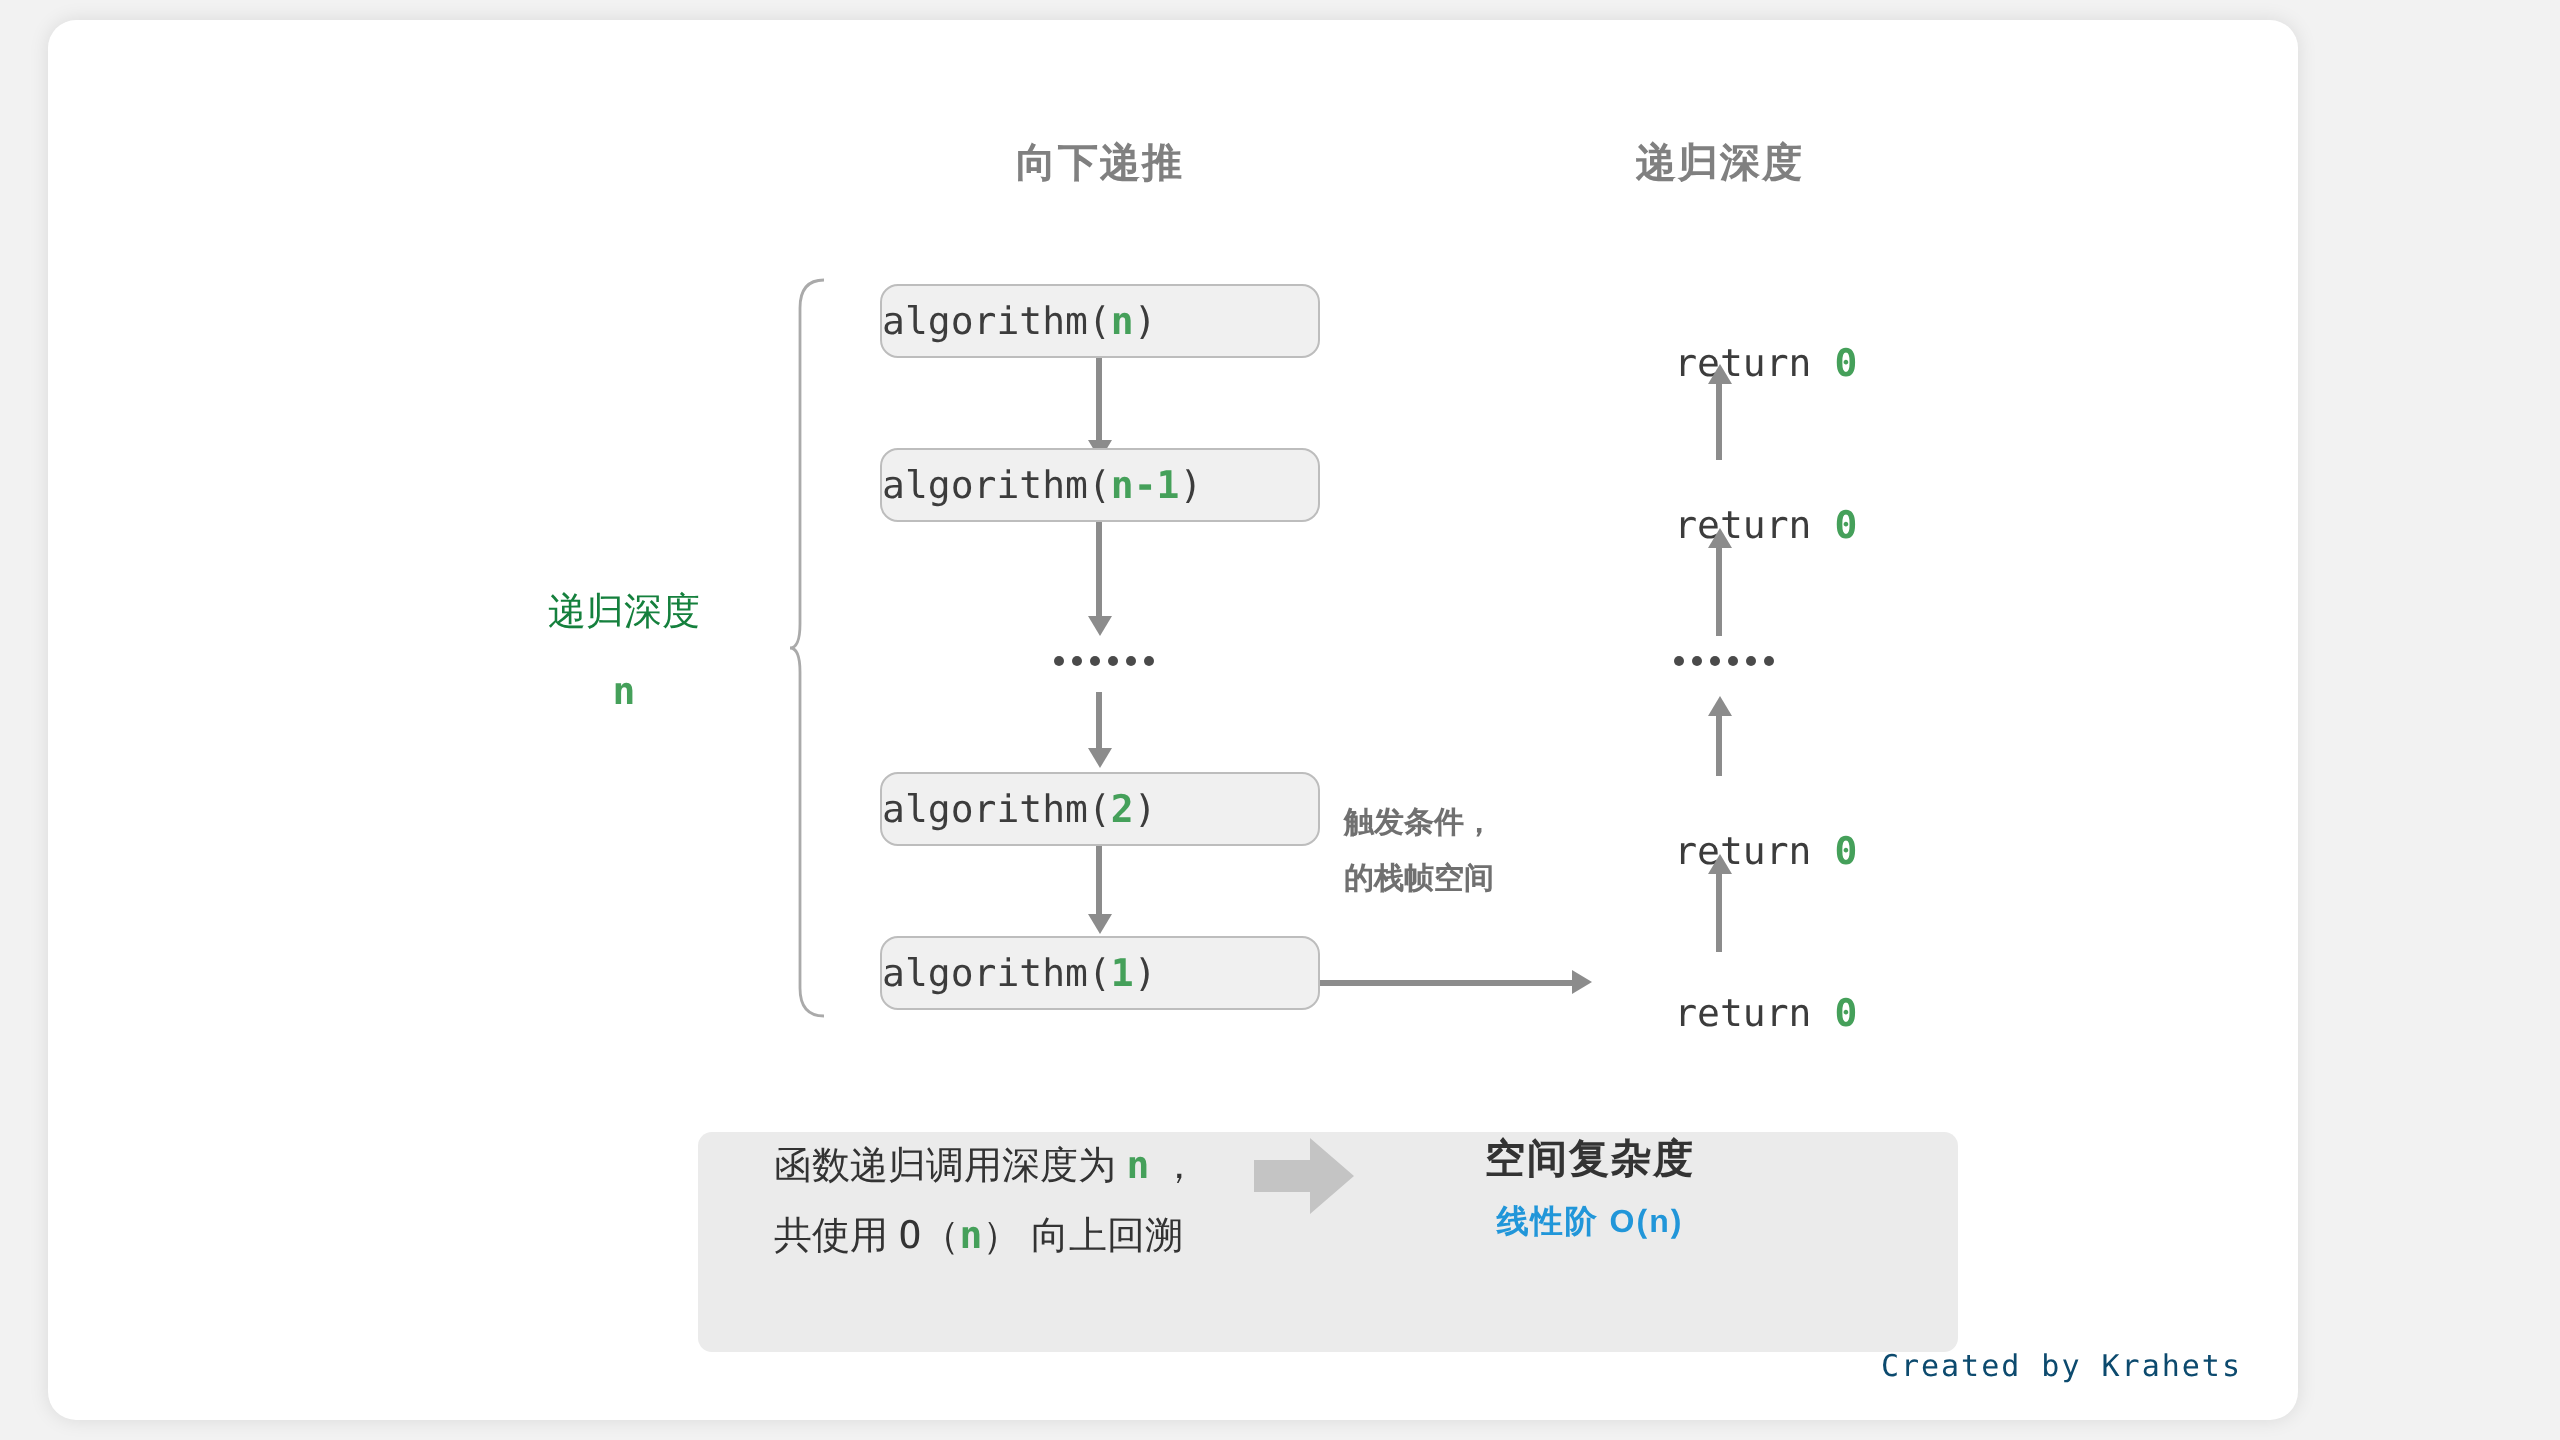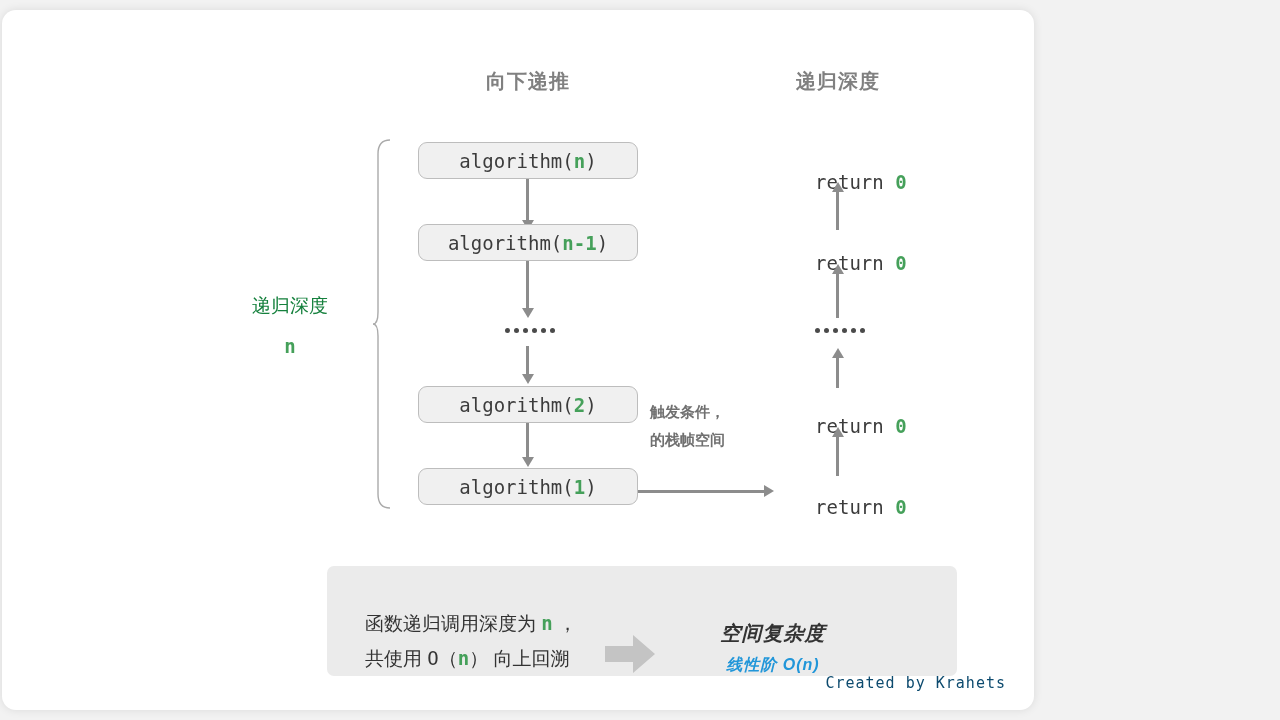--- a/index.html
+++ b/index.html
@@ -5,23 +5,23 @@
   html, body {
     margin: 0;
     padding: 0;
     width: 1280px;
     height: 720px;
     background: #f2f2f2;
     font-family: "Liberation Sans", sans-serif;
   }
   #card {
     position: absolute;
-    left: 2px;
+    left: 24px;
     top: 10px;
-    width: 1032px;
+    width: 1125px;
     height: 700px;
     background: #ffffff;
     border-radius: 14px;
     box-shadow: 0 0 10px rgba(0,0,0,0.10);
     overflow: hidden;
   }
   .abs { position: absolute; }
 
   
   .col-header {
@@ -39,21 +39,20 @@
     height: 37px;
     box-sizing: border-box;
     background: #f0f0f0;
     border: 1px solid #bdbdbd;
     border-radius: 9px;
     font-family: "DejaVu Sans Mono", monospace;
     font-size: 19px;
     color: #3c3c3c;
     display: flex;
     align-items: center;
-    justify-content: center;
     white-space: pre;
   }
   .callbox .arg { color: #45a05a; font-weight: bold; }
 
   
   .retlabel {
     font-family: "DejaVu Sans Mono", monospace;
     font-size: 19px;
     color: #3c3c3c;
     white-space: pre;
@@ -128,21 +127,21 @@
     color: #707070;
     line-height: 28px;
     white-space: nowrap;
   }
 
   
   #summary {
     background: #ebebeb;
     border-radius: 7px;
     display: flex;
-    align-items: flex-end;
+    align-items: flex-start;
   }
   .sum-left {
     font-size: 19px;
     color: #333333;
     line-height: 34px;
     white-space: nowrap;
   }
   .sum-left .g {
     color: #45a05a;
     font-weight: bold;
@@ -295,21 +294,21 @@
 
     <div class="sum-left" style="margin-left:38px;">
       <div><span>函数递归调用深度为 </span><span class="g">n</span><span> ，</span></div>
       <div><span>共使用 </span><span class="mono">O（</span><span class="g">n</span><span class="mono">）</span><span> 向上回溯</span></div>
     </div>
 
     <svg class="fatarrow" style="margin-left:26px;" viewBox="0 0 54 44">
       <path d="M 2 14 L 30 14 L 30 3 L 52 22 L 30 41 L 30 30 L 2 30 Z" fill="#c4c4c4"></path>
     </svg>
 
-    <div class="sum-right" style="margin-left:26px; width:180px;font-style:italic;">
+    <div class="sum-right" style="margin-left:26px; width:180px;">
       <div class="sum-title">空间复杂度</div>
       <div class="sum-value">线性阶 O(n)</div>
     </div>
   </div>
 
   <div id="watermark" class="abs" style="right:28px; bottom:18px;">Created by Krahets</div>
 
 </div>
 
 </body></html>

